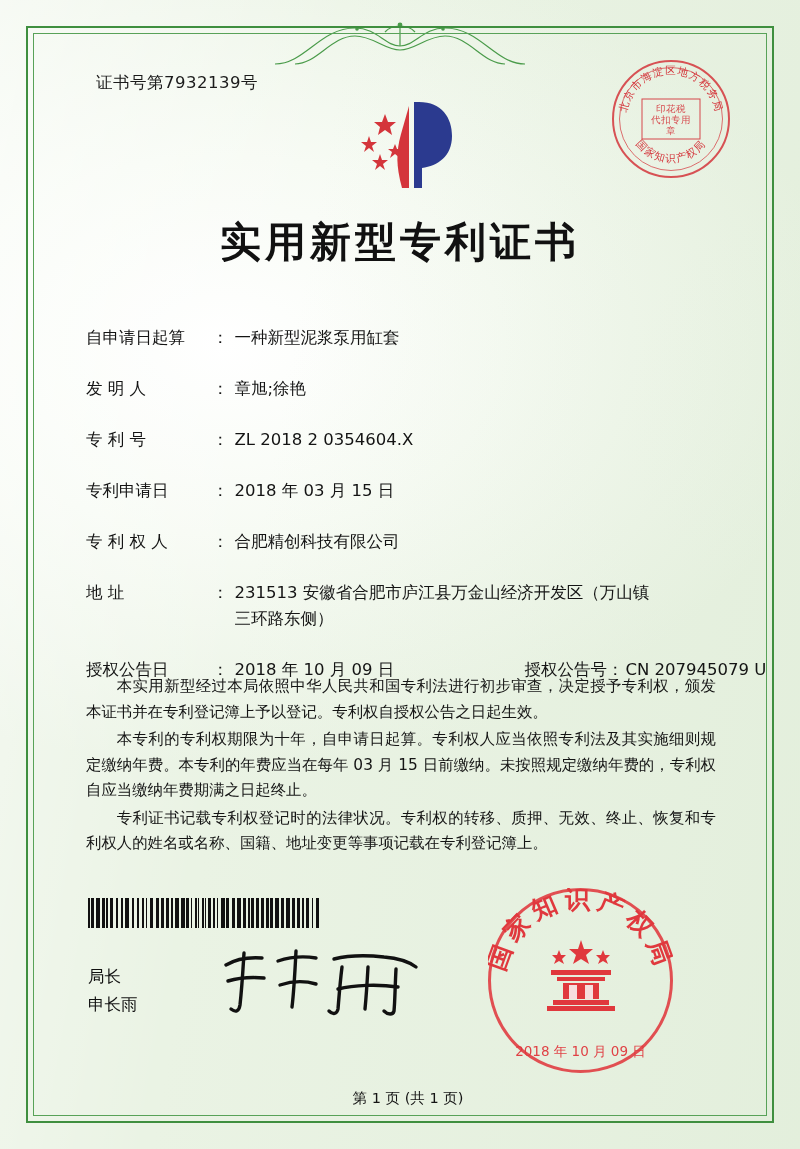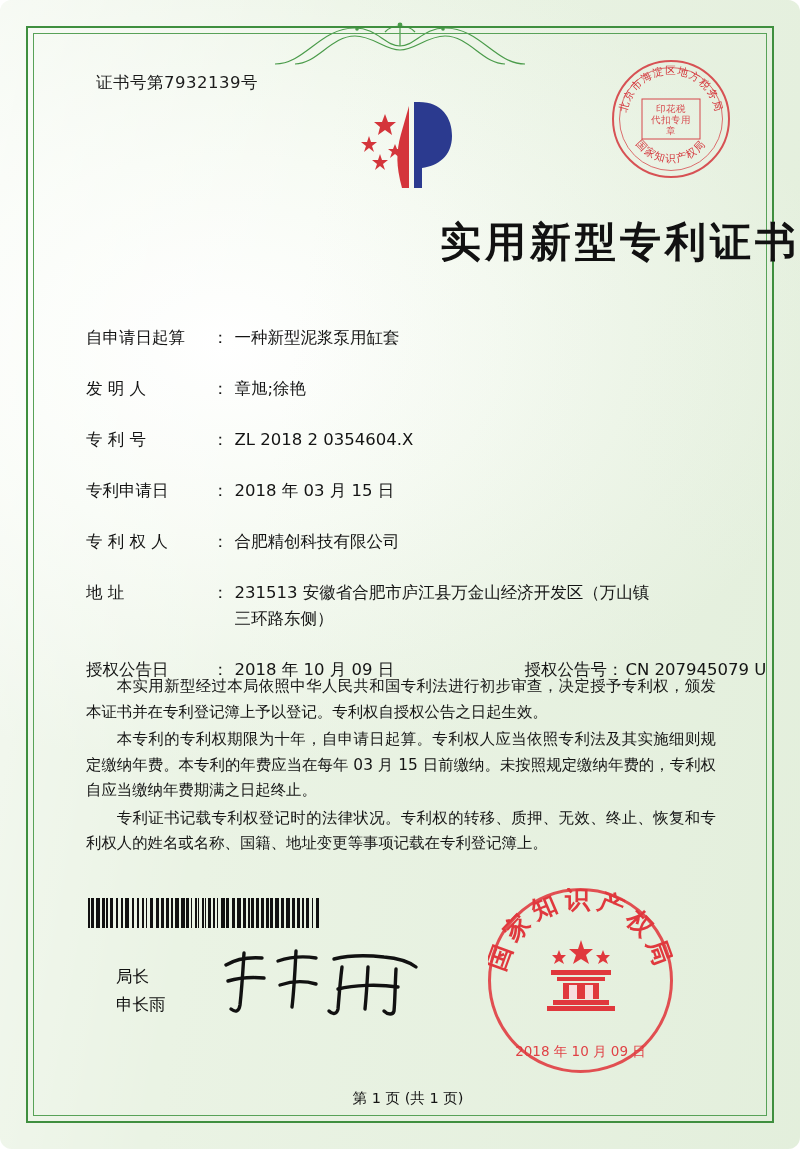--- a/index.html
+++ b/index.html
@@ -14,21 +14,20 @@
     overflow: hidden;
   }
   .page {
     position: relative;
     width: 800px;
     height: 1149px;
     background:
       radial-gradient(ellipse 620px 420px at 28% 30%, #ffffff 0%, #f7fbf4 45%, #eaf3e4 100%),
       linear-gradient(140deg, #f2f8ee 0%, #e9f2e2 40%, #dfeed6 100%);
     overflow: hidden;
-    border-radius: 12px;
   }
   
   .paper-shade {
     position: absolute;
     inset: 0;
     background: linear-gradient(100deg, rgba(255,255,255,0.55) 0%, rgba(255,255,255,0.0) 35%, rgba(214,231,205,0.35) 100%);
     pointer-events: none;
   }
   .border-outer {
     position: absolute;
@@ -108,21 +107,21 @@
     padding: 3px 4px;
     text-align: center;
     opacity: 0.9;
     letter-spacing: 0.5px;
   }
   .title {
     position: absolute;
     left: 0;
     right: 0;
     top: 215px;
-    text-align: right;
+    text-align: center;
     font-family: "DejaVu Sans", sans-serif;
     font-size: 41px;
     font-weight: bold;
     color: #111;
     letter-spacing: 4px;
   }
   .fields {
     position: absolute;
     left: 86px;
     top: 325px;
@@ -190,21 +189,20 @@
     background: #111;
     height: 100%;
   }
   .sign-block {
     position: absolute;
     left: 88px;
     top: 963px;
     font-size: 16.5px;
     line-height: 28px;
     color: #111;
-    margin-left: 28px;
   }
   .signature {
     position: absolute;
     left: 218px;
     top: 945px;
     width: 210px;
     height: 72px;
   }
   
   .seal-main {

